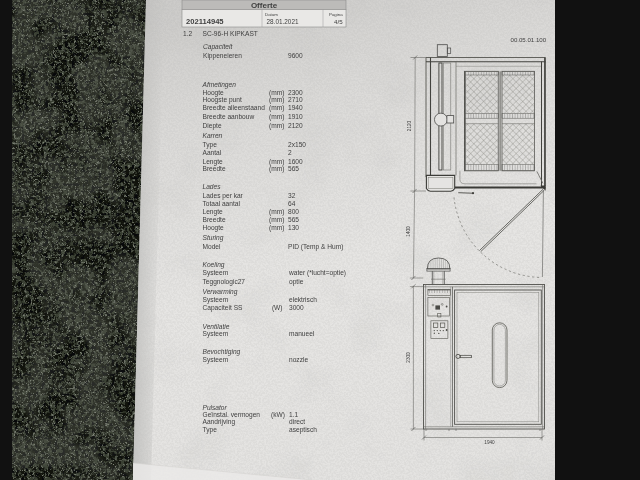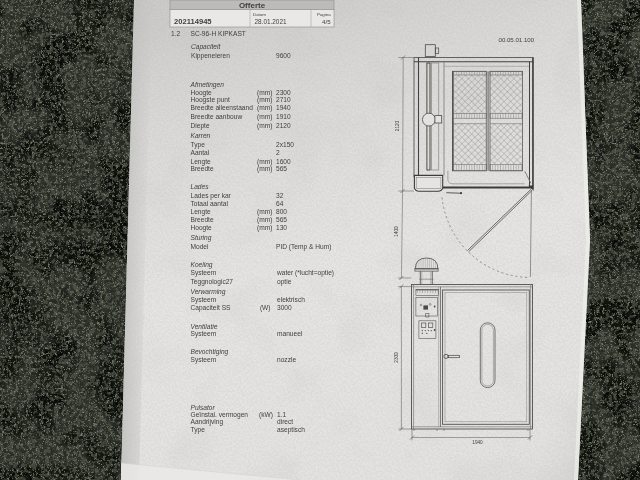--- a/index.html
+++ b/index.html
@@ -1,16 +1,16 @@
 <!DOCTYPE html>
 <html><head>
 <meta charset="utf-8">
 <style>
   html,body{margin:0;padding:0;background:#111;}
-  #stage{position:relative;width:640px;height:480px;overflow:hidden;}
+  #stage{position:relative;width:543px;height:480px;overflow:hidden;padding-left:12px;}
   svg{display:block;filter:blur(0.28px);}
   text{font-family:"Liberation Sans", sans-serif;fill:#3f3f3f;}
 </style>
 </head>
 <body>
 <div id="stage">
 <svg width="640" height="480" viewBox="0 0 640 480">
 <defs>
   <pattern id="mesh" width="4.6" height="4.6" patternUnits="userSpaceOnUse" patternTransform="rotate(45)">
     <path d="M0,0H4.6M0,0V4.6" stroke="#75756d" stroke-width="0.55" fill="none"></path>

